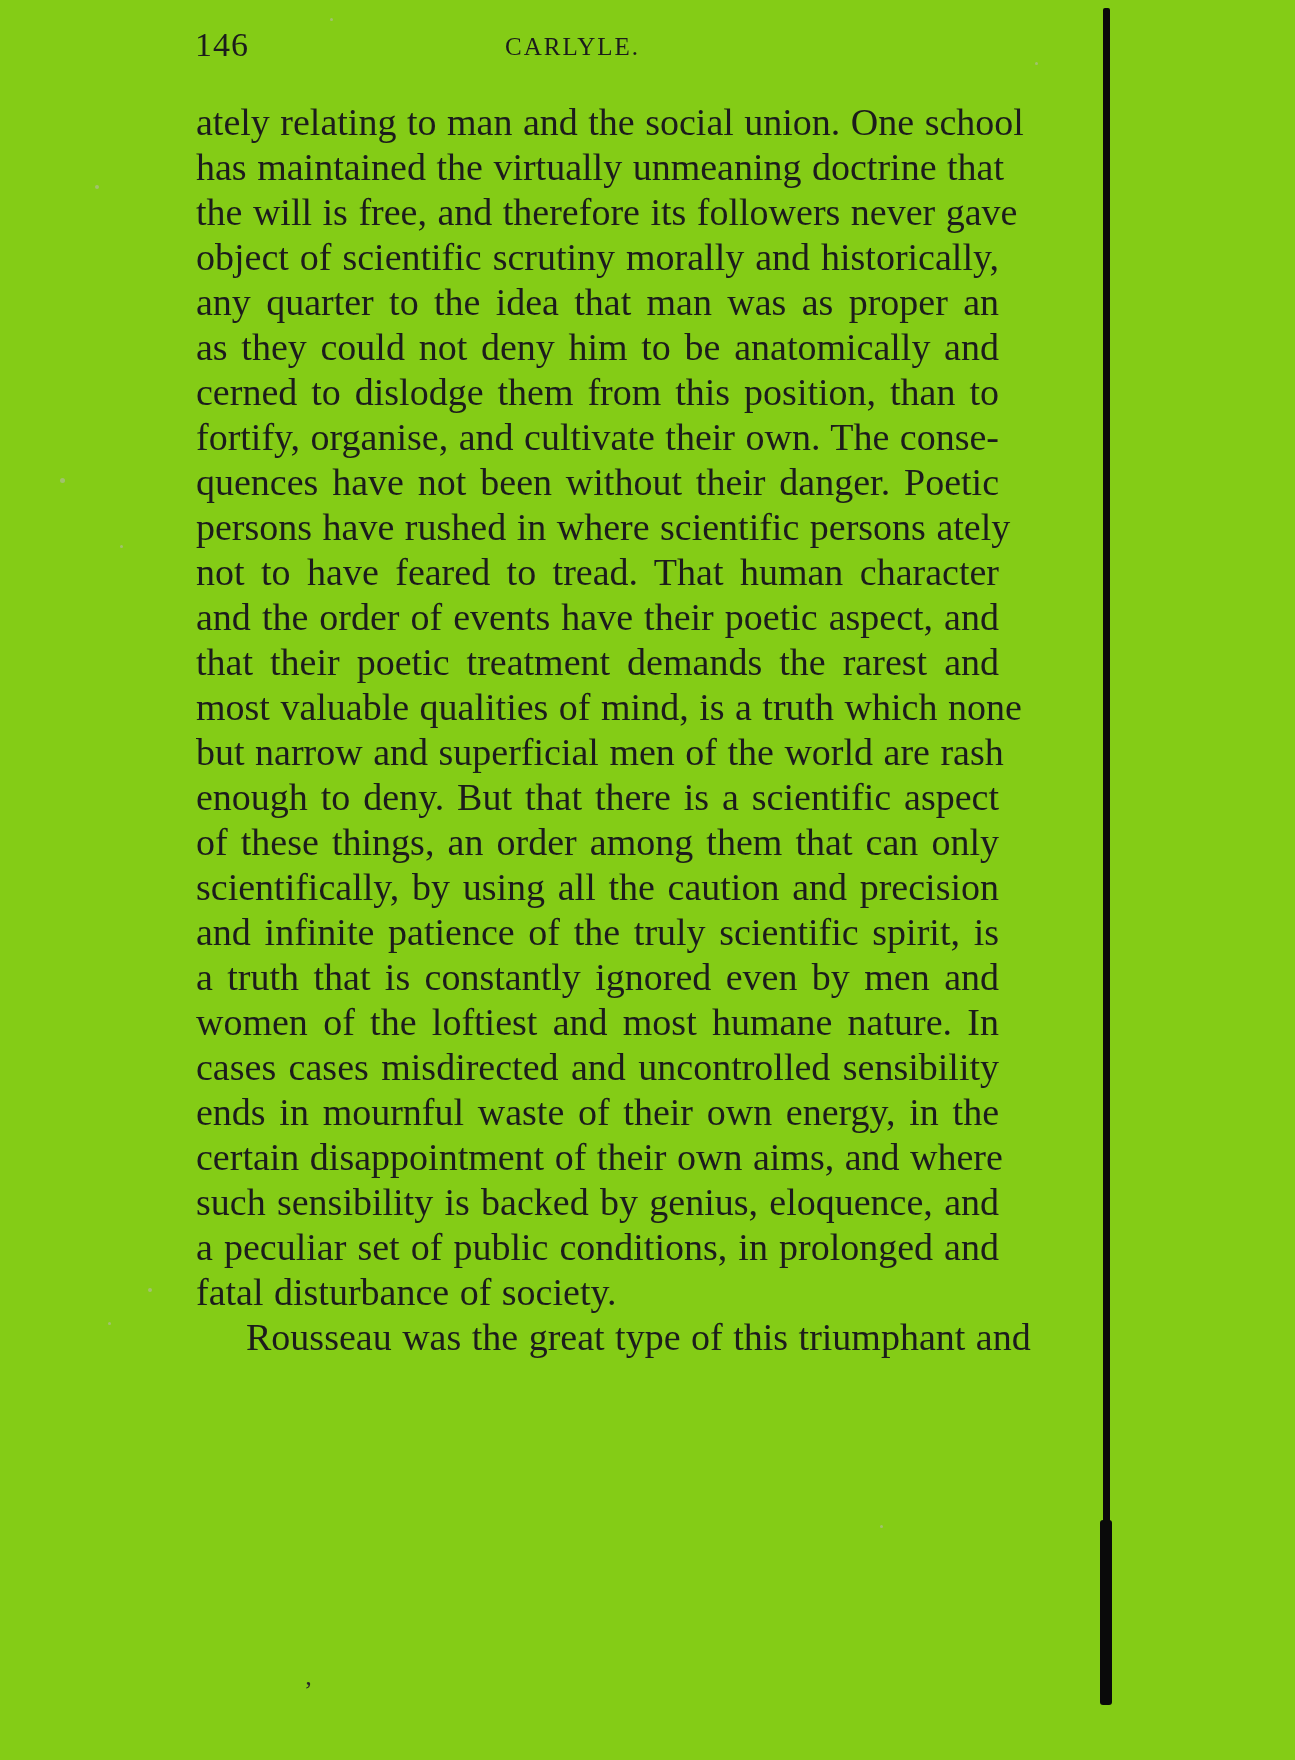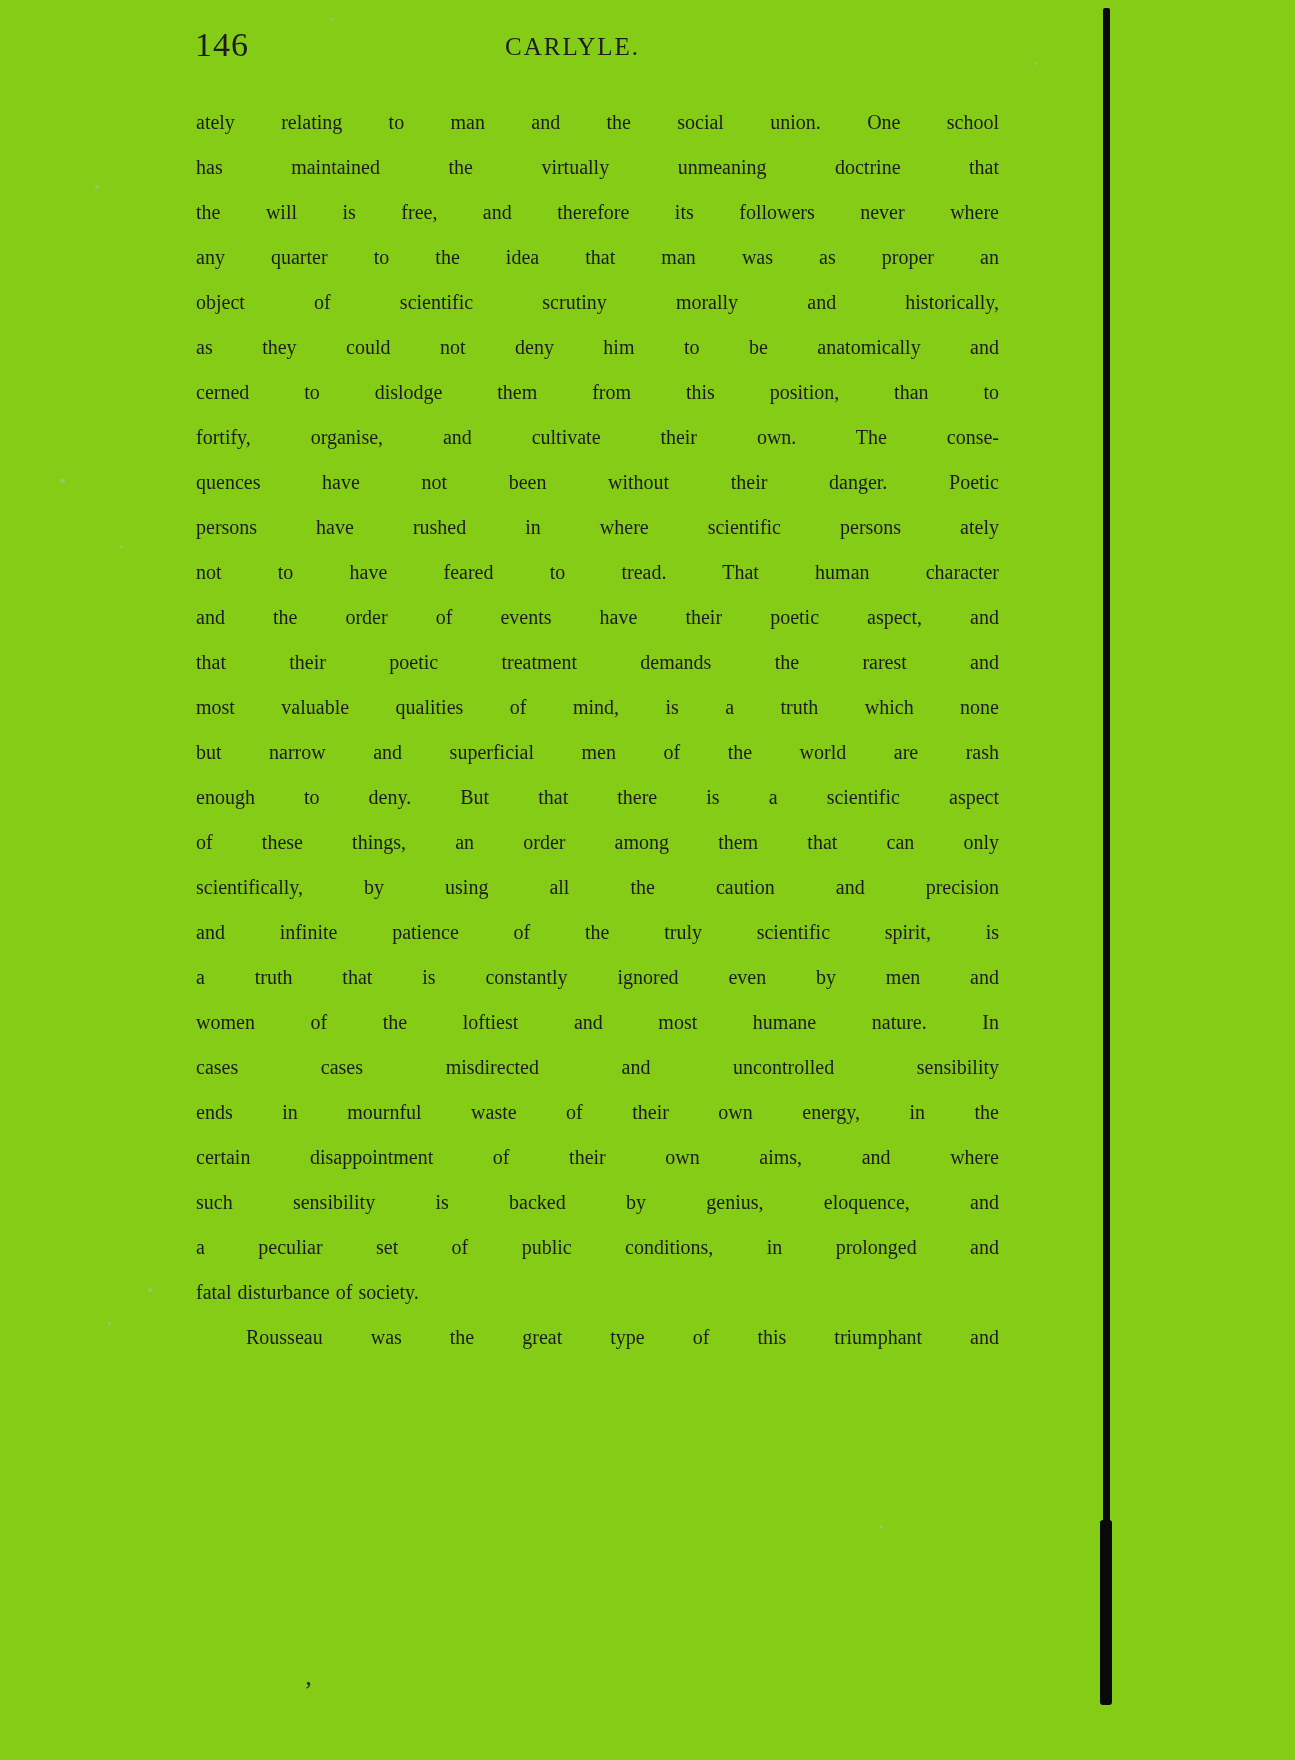--- a/index.html
+++ b/index.html
@@ -44,21 +44,21 @@
     top: 7px;
     text-align: center;
     font-size: 25px;
     letter-spacing: 2px;
   }
   .text-block {
     position: absolute;
     left: 196px;
     top: 100px;
     width: 803px;
-    font-size: 20px;
+    font-size: 38px;
     line-height: 45px;
     word-spacing: 1px;
   }
   .line {
     text-align: justify;
     text-align-last: justify;
     white-space: nowrap;
   }
   .line.no-just {
     text-align: center;
@@ -99,23 +99,23 @@
 <div class="page">
 
   <div class="header-row">
     <div class="page-number">146</div>
     <div class="running-head">CARLYLE.</div>
   </div>
 
   <div class="text-block">
       <div class="line">ately relating to man and the social union.  One school</div>
       <div class="line">has maintained the virtually unmeaning doctrine that</div>
-      <div class="line">the will is free, and therefore its followers never where</div>
+      <div class="line">the will is free, and therefore its followers never gave</div>
+      <div class="line">object of scientific scrutiny morally and historically,</div>
       <div class="line">any quarter to the idea that man was as proper an</div>
-      <div class="line">object of scientific scrutiny morally and historically,</div>
       <div class="line">as they could not deny him to be anatomically and</div>
       <div class="line">cerned to dislodge them from this position, than to</div>
       <div class="line">fortify, organise, and cultivate their own.  The conse-</div>
       <div class="line">quences have not been without their danger.  Poetic</div>
       <div class="line">persons have rushed in where scientific persons ately</div>
       <div class="line">not to have feared to tread.  That human character</div>
       <div class="line">and the order of events have their poetic aspect, and</div>
       <div class="line">that their poetic treatment demands the rarest and</div>
       <div class="line">most valuable qualities of mind, is a truth which none</div>
       <div class="line">but narrow and superficial men of the world are rash</div>

